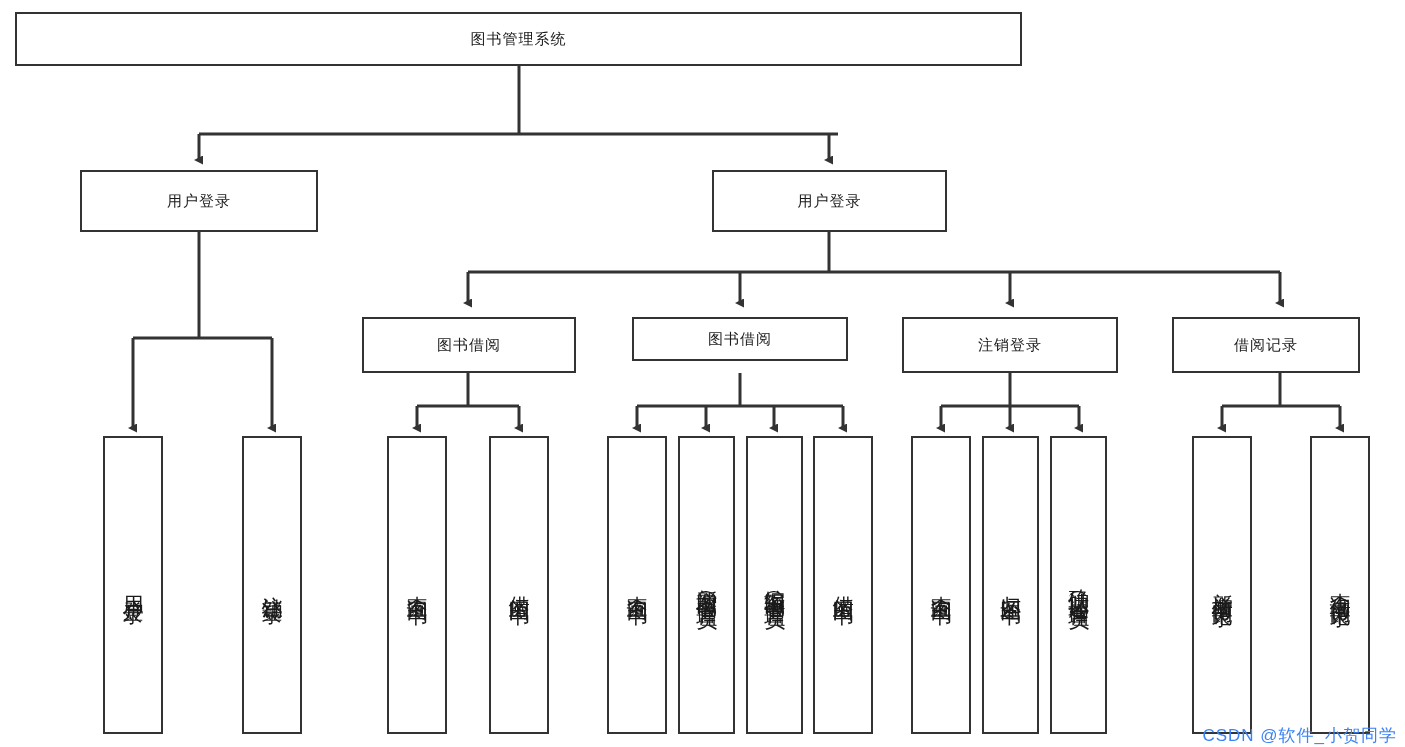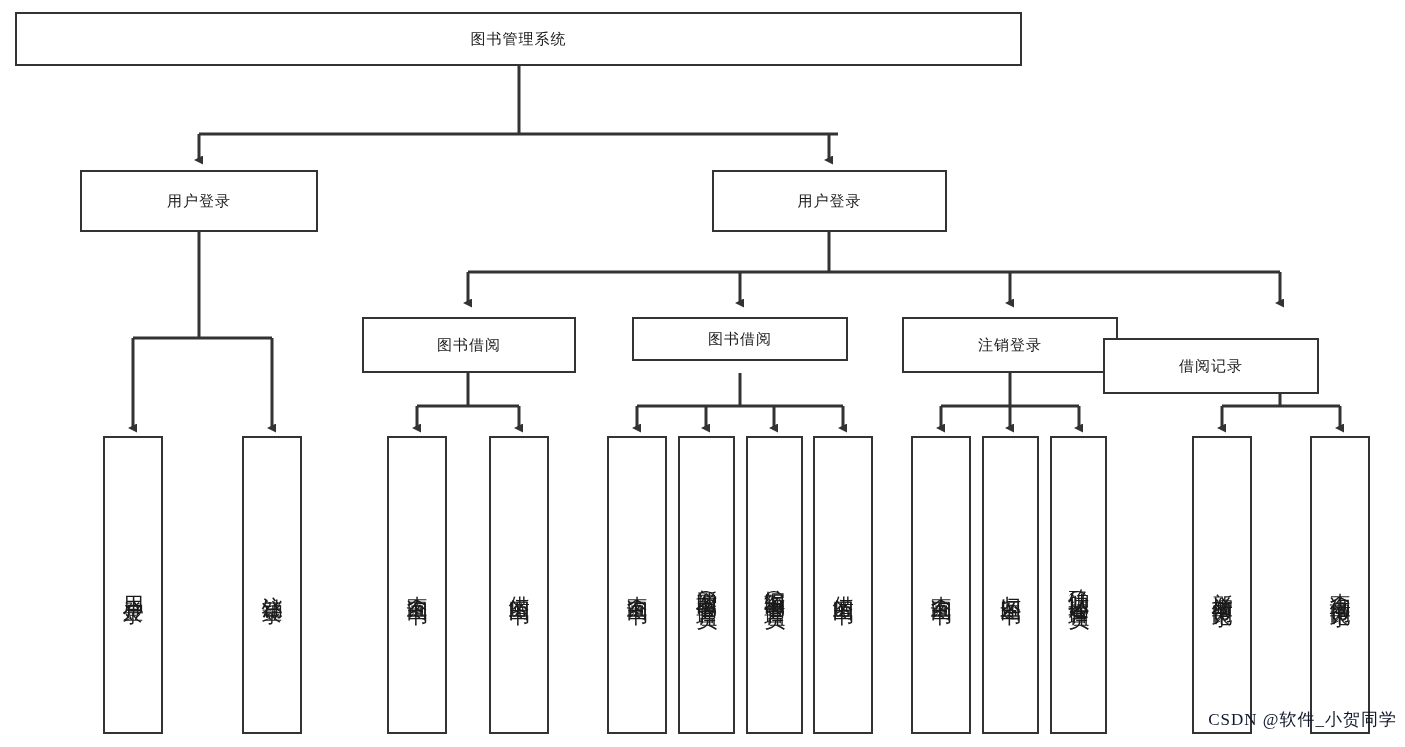--- a/index.html
+++ b/index.html
@@ -44,27 +44,26 @@
     letter-spacing:3px;
     padding:6px 0;
   }
   .node.vert .vtext{
     writing-mode:vertical-rl;
     text-orientation:upright;
     white-space:nowrap;
   }
   #watermark{
     position:absolute;
-    right:8px;bottom:16px;
+    right:8px;bottom:0;
     font-size:17px;
-    color:#0f172a;
+    color:#3b82f6;
     letter-spacing:1px;
     z-index:5;
     white-space:nowrap;
-    font-family:Liberation Serif, serif;
   }
 </style>
 </head>
 <body>
 
 <div id="diagram">
 
   <svg id="connectors" viewBox="0 0 1405 747" xmlns="http://www.w3.org/2000/svg">
     <defs>
       <marker id="arrow" markerWidth="9" markerHeight="9" refX="4.5" refY="4" orient="auto" markerUnits="userSpaceOnUse">
@@ -128,21 +127,21 @@
 
   <div class="node horiz" style="left:362px;top:317px;width:214px;height:56px;">
     <span>图书借阅</span>
   </div>
   <div class="node horiz" style="left:632px;top:317px;width:216px;height:44px;">
     <span>图书借阅</span>
   </div>
   <div class="node horiz" style="left:902px;top:317px;width:216px;height:56px;">
     <span>注销登录</span>
   </div>
-  <div class="node horiz" style="left:1103px;top:317px;width:216px;height:56px;margin-top:21px;">
+  <div class="node horiz" style="left:1172px;top:317px;width:188px;height:56px;">
     <span>借阅记录</span>
   </div>
 
   <div class="node vert" style="left:103px;top:436px;width:60px;height:298px;">
     <span class="vtext">用户登录</span>
   </div>
   <div class="node vert" style="left:242px;top:436px;width:60px;height:298px;">
     <span class="vtext">注销登录</span>
   </div>
 

